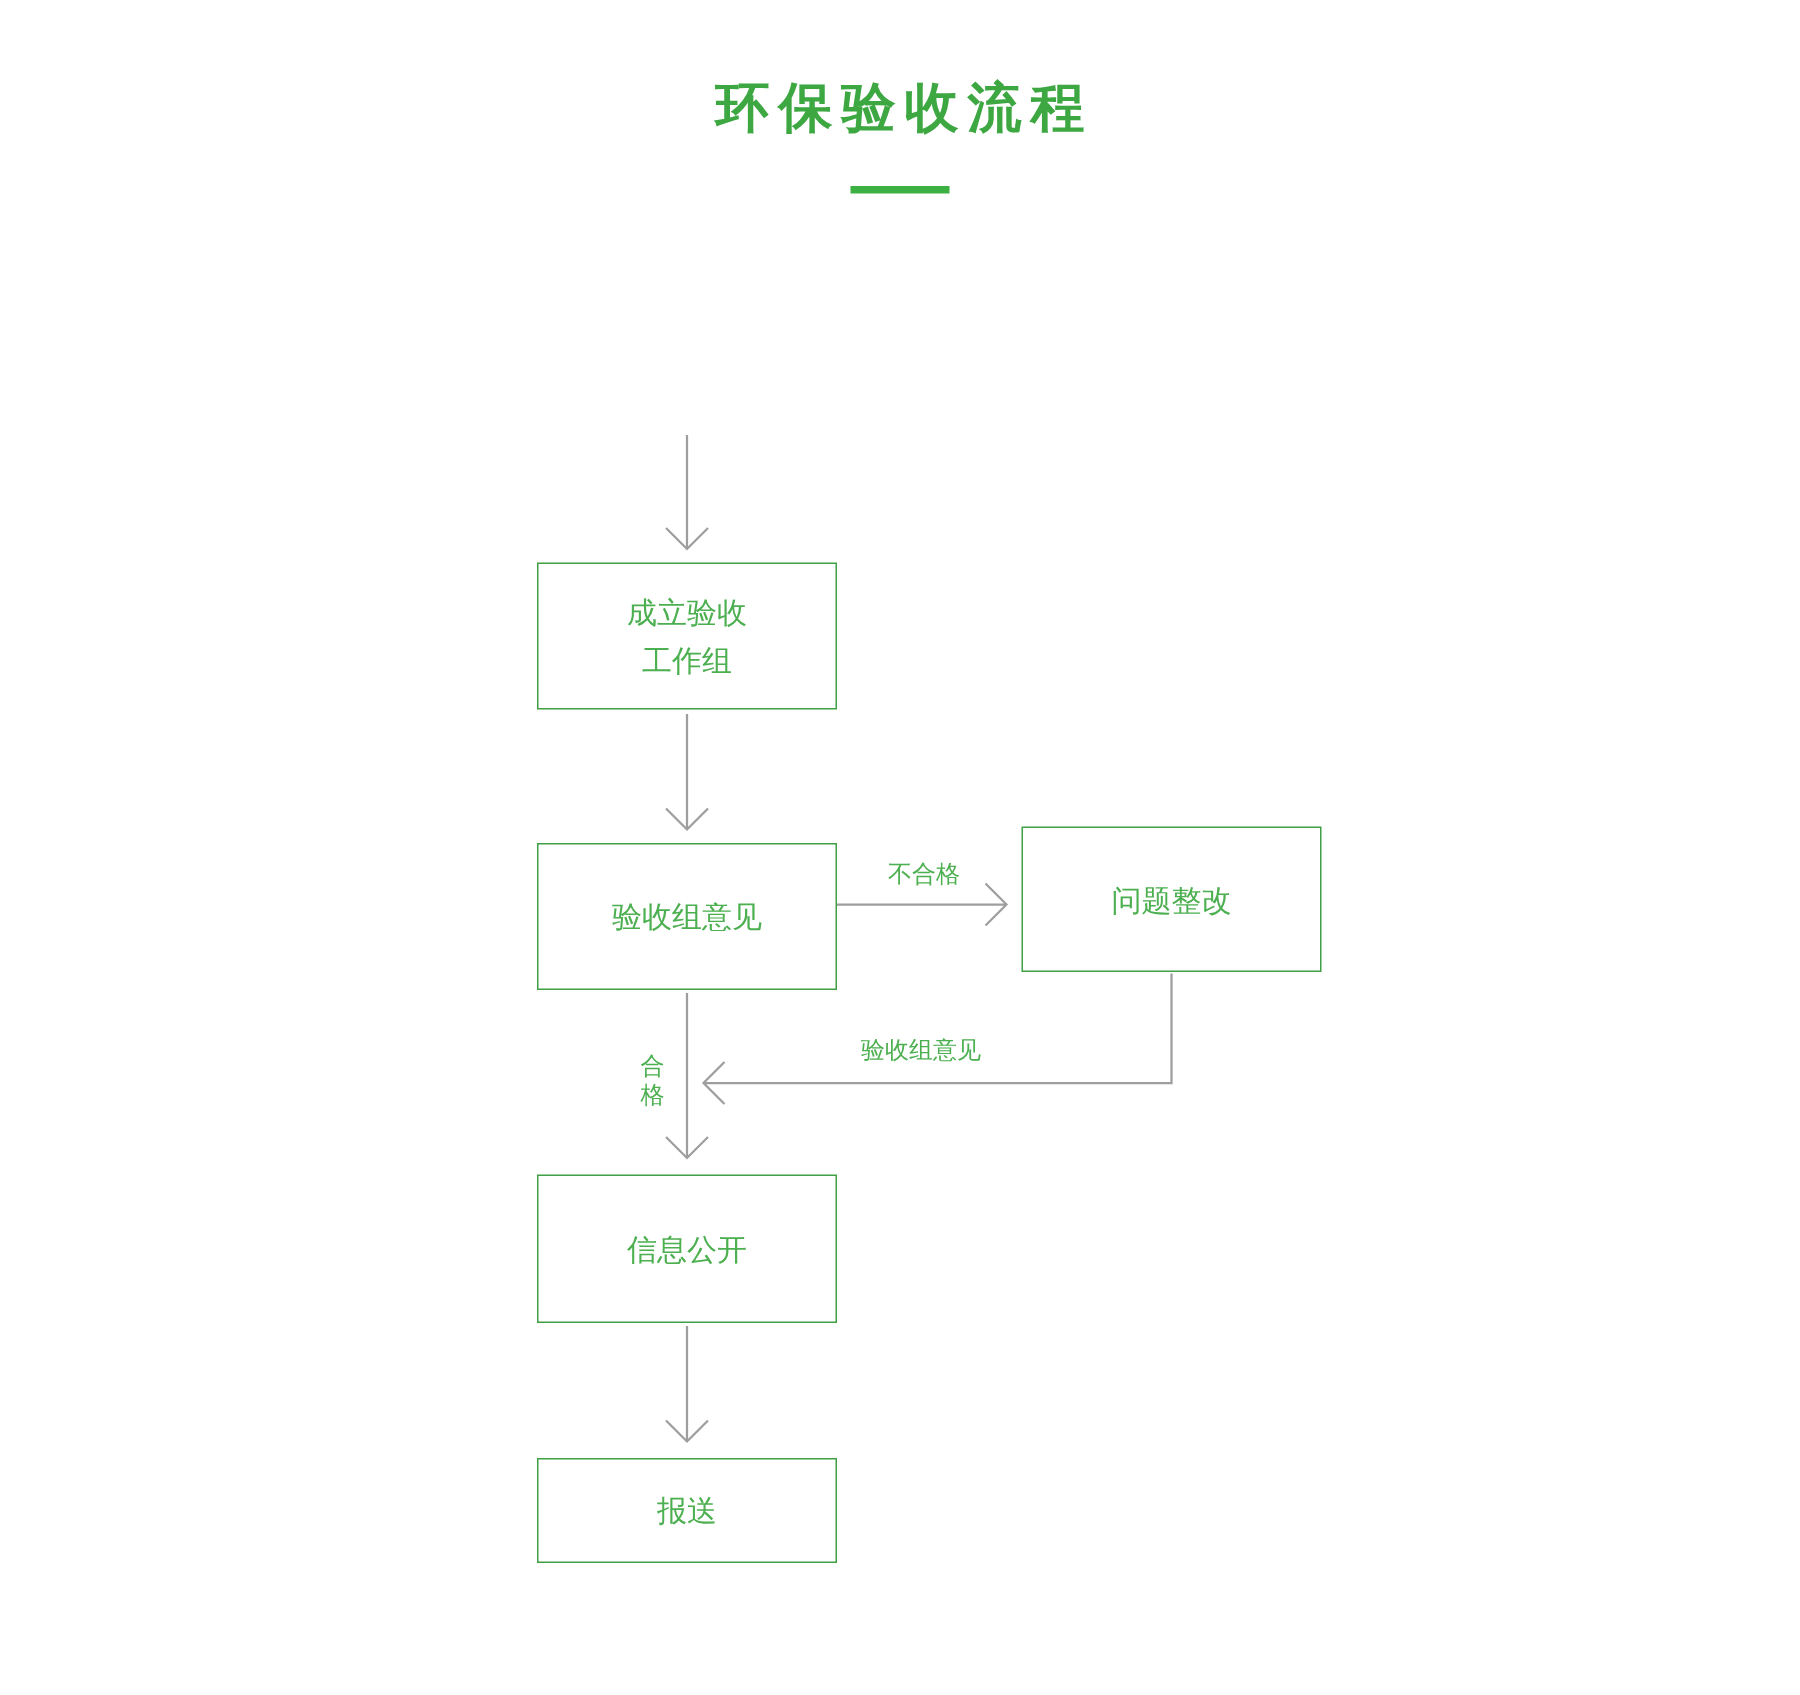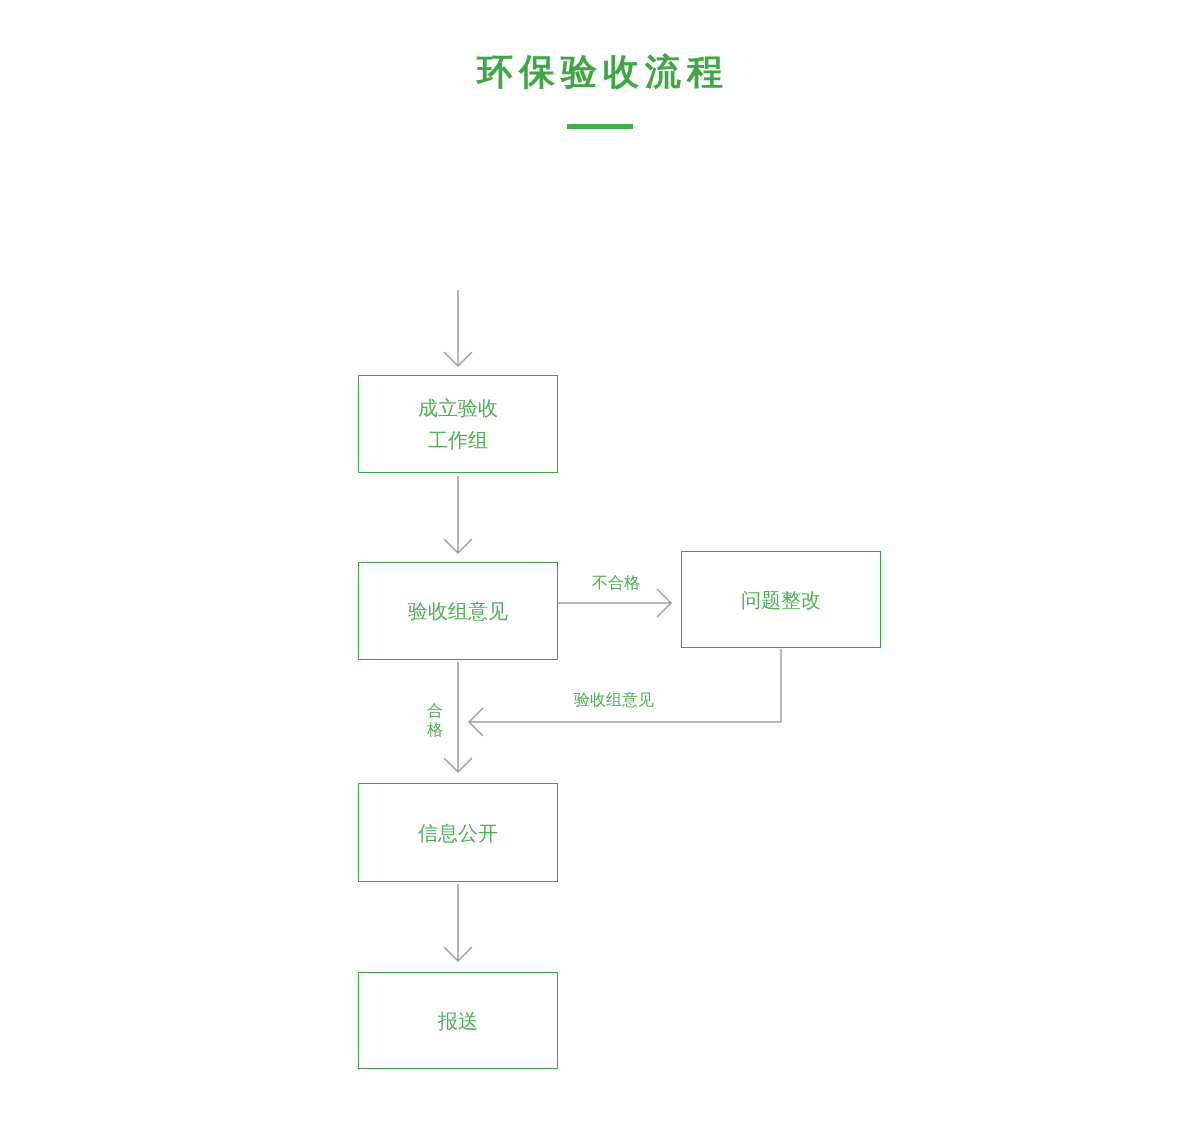--- a/index.html
+++ b/index.html
@@ -96,21 +96,21 @@
 
   <div class="node" style="left:358px; top:375px; height:98px;">成立验收
 工作组</div>
 
   <div class="node" style="left:358px; top:562px; height:98px;">验收组意见</div>
 
   <div class="node" style="left:681px; top:551px; height:97px;">问题整改</div>
 
   <div class="node" style="left:358px; top:783px; height:99px;">信息公开</div>
 
-  <div class="node" style="left:358px; top:972px; height:97px;">报送</div>
+  <div class="node" style="left:358px; top:972px; height:70px;">报送</div>
 
   <div class="edge-label" style="left:566px; top:573px; width:100px;">不合格</div>
 
   <div class="edge-label" style="left:566px; top:690px; width:96px;">验收组意见</div>
 
   <div class="edge-label vertical" style="left:423px; top:701px;">合
 格</div>
 
 </div>
 

